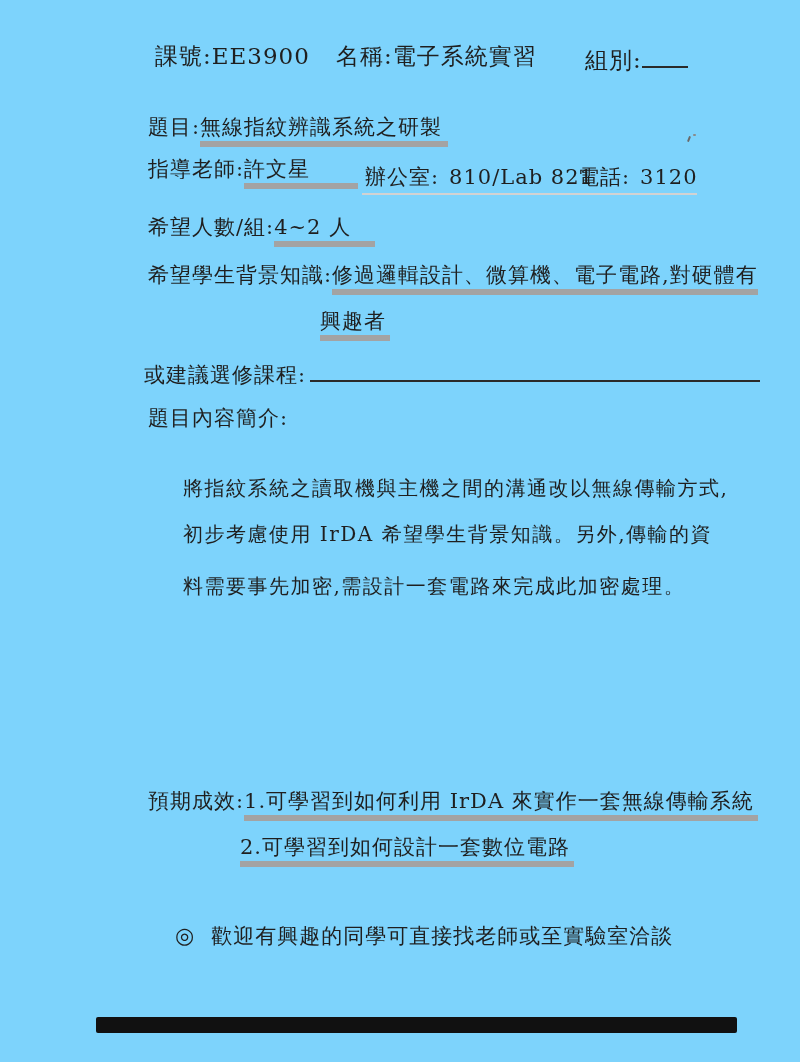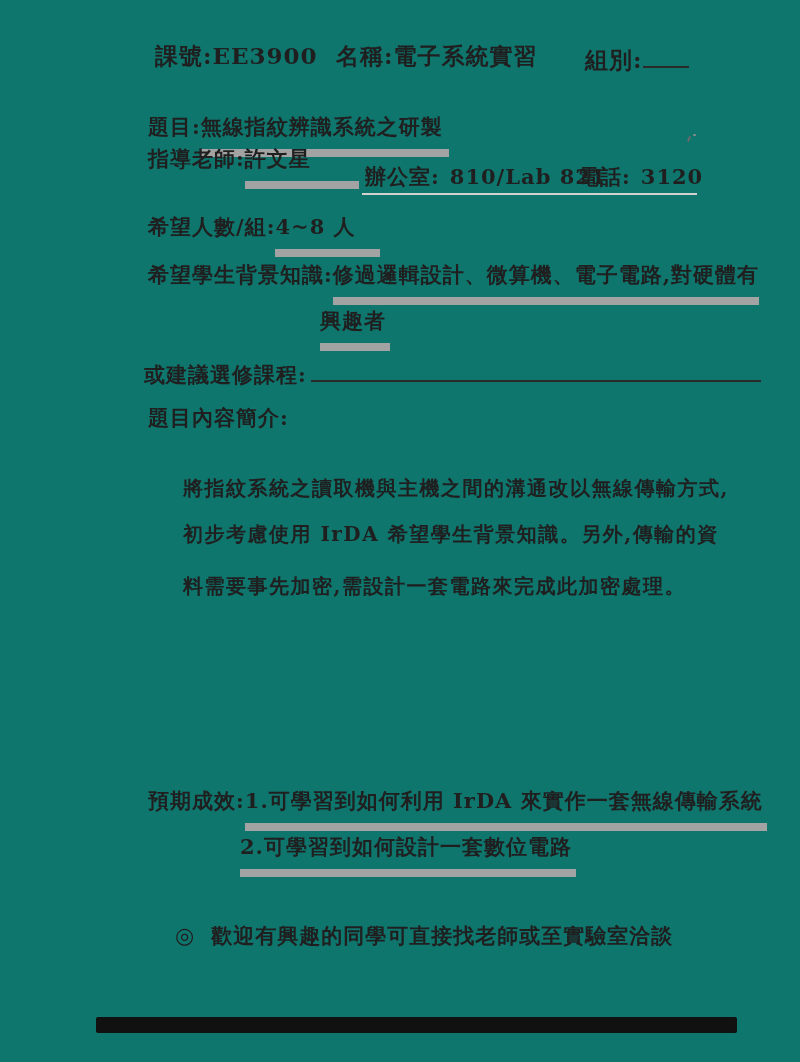--- a/index.html
+++ b/index.html
@@ -1,37 +1,36 @@
 <!DOCTYPE html>
 <html><head>
 <meta charset="utf-8">
 <style>
   html,body { margin:0; padding:0; background:#e8e8e8; }
   .page {
     position:relative;
     width:800px; height:1062px;
     margin:0 auto;
-    background:#0f766e;
+    background:#7dd3fc;
     font-family:"DejaVu Serif","Liberation Serif",serif;
     color:#1f1f1f;
     overflow:hidden;
-    font-weight:bold;
   }
   .line {
     position:absolute;
     font-size:21px;
     line-height:1.25;
     letter-spacing:1px;
     white-space:nowrap;
   }
   .hdr { font-size:23px; letter-spacing:1px; }
   .para { font-size:20px; letter-spacing:1.5px; }
   .u {
-    border-bottom:8px solid #a3a3a3;
-    padding-bottom:10px;
+    border-bottom:6px solid #a3a3a3;
+    padding-bottom:2px;
   }
   .blank {
     display:inline-block;
     border-bottom:2px solid #2a2a2a;
     height:1.05em;
     vertical-align:baseline;
   }
   .gap-s { display:inline-block; width:10px; }
   .faint-rule {
     position:absolute;
@@ -74,33 +73,33 @@
   <div class="line hdr" style="left:585px; top:42px;">
     <span>組別:</span><span class="blank" style="width:46px;"></span>
   </div>
 
   <div class="line" style="left:148px; top:114px;">
     <span>題目:</span><span class="u" style="padding-right:6px;">無線指紋辨識系統之研製</span>
   </div>
   <span class="speck" style="left:688px; top:136px;"></span>
   <span class="speck2" style="left:693px; top:134px;"></span>
 
-  <div class="line" style="left:148px; top:146px;">
+  <div class="line" style="left:148px; top:156px;">
     <span>指導老師:</span><span class="u" style="padding-right:48px;">許文星</span>
   </div>
   <div class="line" style="left:365px; top:164px;">
     <span>辦公室:</span><span class="gap-s"></span><span>810/Lab 821</span>
   </div>
   <div class="line" style="left:578px; top:164px;">
     <span>電話:</span><span class="gap-s"></span><span>3120</span>
   </div>
   <div class="faint-rule" style="left:362px; top:193px; width:335px;"></div>
 
   <div class="line" style="left:148px; top:214px;">
-    <span>希望人數/組:</span><span class="u" style="padding-right:24px;">4~8 人</span>
+    <span>希望人數/組:</span><span class="u" style="padding-right:24px;">4~2 人</span>
   </div>
 
   <div class="line" style="left:148px; top:262px;">
     <span>希望學生背景知識:</span><span class="u">修過邏輯設計、微算機、電子電路,對硬體有</span>
   </div>
   <div class="line" style="left:320px; top:308px;text-align:right;">
     <span class="u" style="padding-right:4px;">興趣者</span>
   </div>
 
   <div class="line" style="left:144px; top:358px;">

